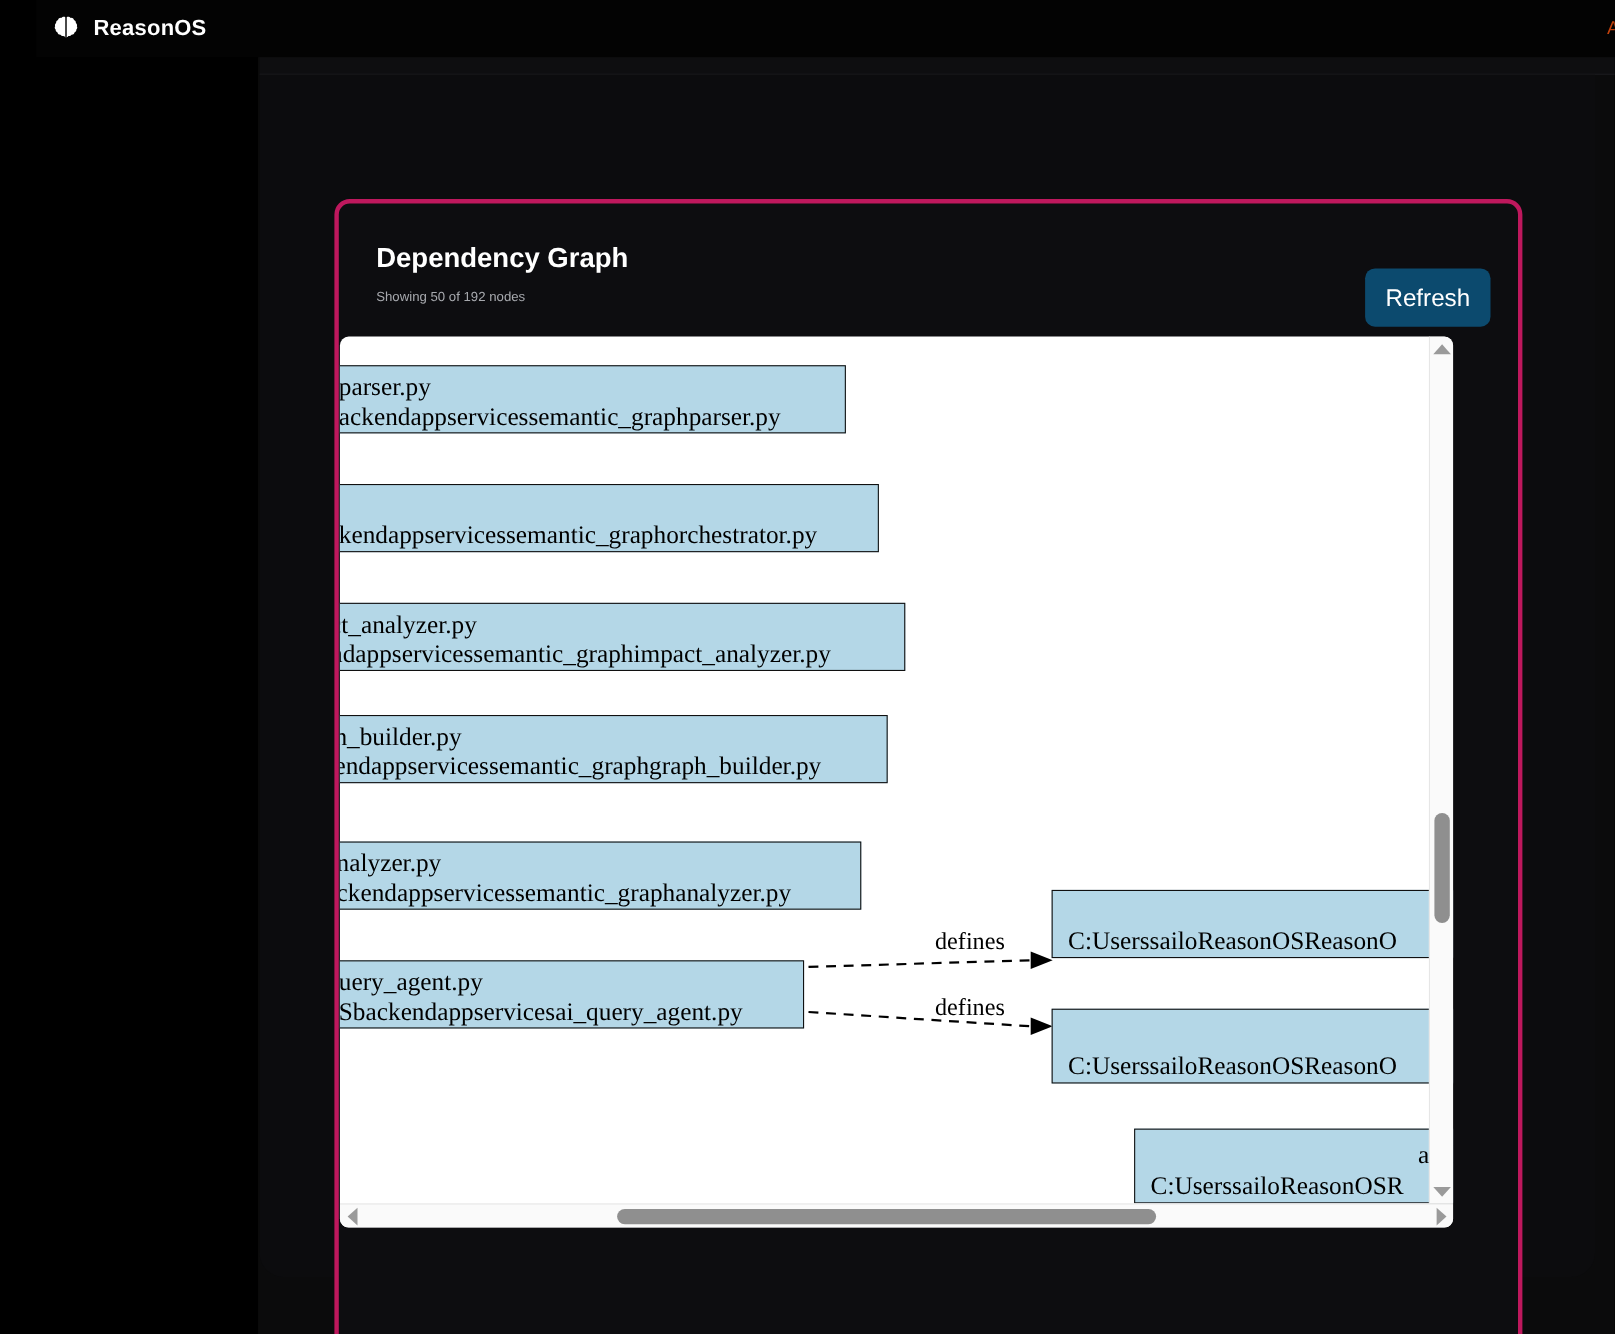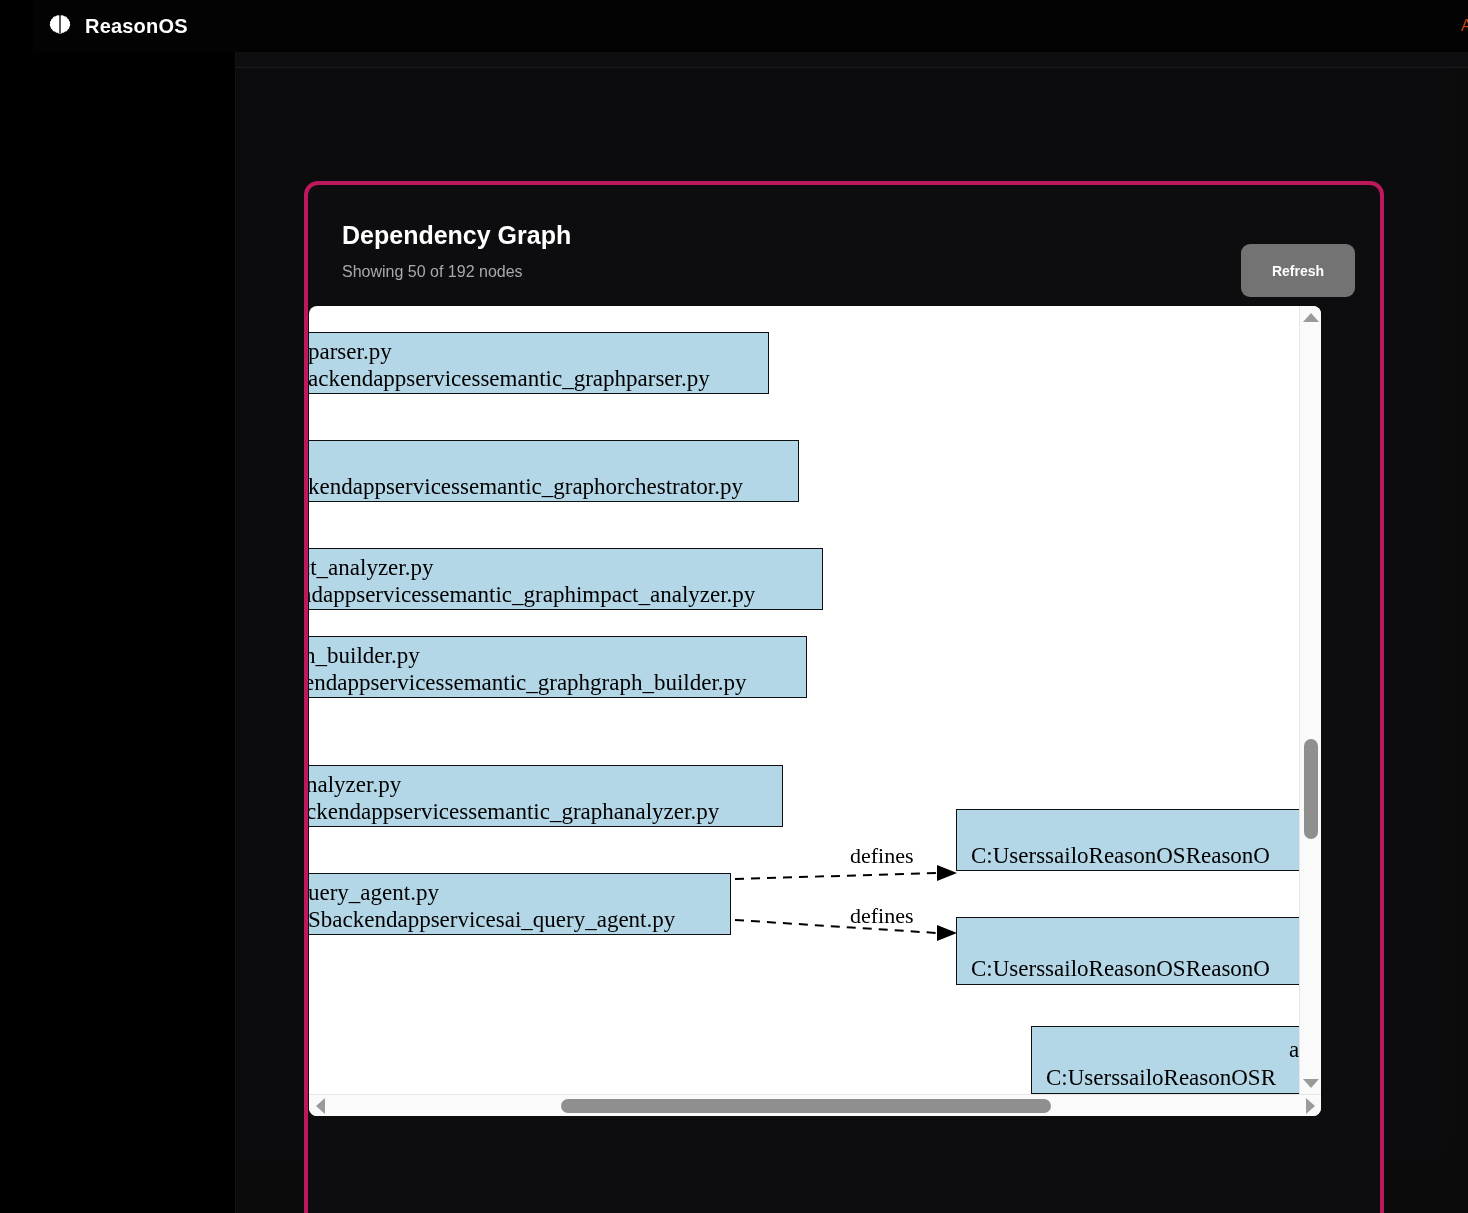--- a/index.html
+++ b/index.html
@@ -61,30 +61,29 @@
   }
   .card-head {
     position:absolute; left:0; top:0; width:1080px; height:118px;
   }
   .card-title {
     position:absolute; left:34px; top:36px;
     color:#ffffff; font-size:25px; font-weight:bold;
   }
   .card-sub {
     position:absolute; left:34px; top:78px;
-    color:#a7a9ae; font-size:16px;
+    color:#a7a9ae; font-size:12px;
   }
   .refresh-btn {
     position:absolute; right:33px; top:59px;
     width:114px; height:53px;
-    background:#737373; color:#ffffff;
+    background:#0c4a6e; color:#ffffff;
     border:none; border-radius:9px;
-    font-size:14px; font-family:"Liberation Sans", sans-serif;
+    font-size:22px; font-family:"Liberation Sans", sans-serif;
     cursor:pointer;
-    font-weight:bold;
   }
 
   
   .graph-viewport {
     position:absolute; left:1px; top:121px;
     width:1012px; height:810px;
     background:#ffffff;
     border-radius:8px;
     overflow:hidden;
   }
@@ -213,21 +212,21 @@
 
             <div class="gnode left" style="left:-6px; top:134px; width:496px; height:62px;">
               <div class="l2">kendappservicessemantic_graphorchestrator.py</div>
             </div>
 
             <div class="gnode left" style="left:-14px; top:242px; width:528px; height:62px;">
               <div class="l1">ct_analyzer.py</div>
               <div class="l2">ndappservicessemantic_graphimpact_analyzer.py</div>
             </div>
 
-            <div class="gnode left" style="left:-10px; top:330px; width:508px; height:62px;">
+            <div class="gnode left" style="left:-10px; top:344px; width:508px; height:62px;">
               <div class="l1">h_builder.py</div>
               <div class="l2">endappservicessemantic_graphgraph_builder.py</div>
             </div>
 
             <div class="gnode left" style="left:-8px; top:459px; width:482px; height:62px;">
               <div class="l1">nalyzer.py</div>
               <div class="l2">ckendappservicessemantic_graphanalyzer.py</div>
             </div>
 
             <div class="gnode left" style="left:-6px; top:567px; width:428px; height:62px;">

